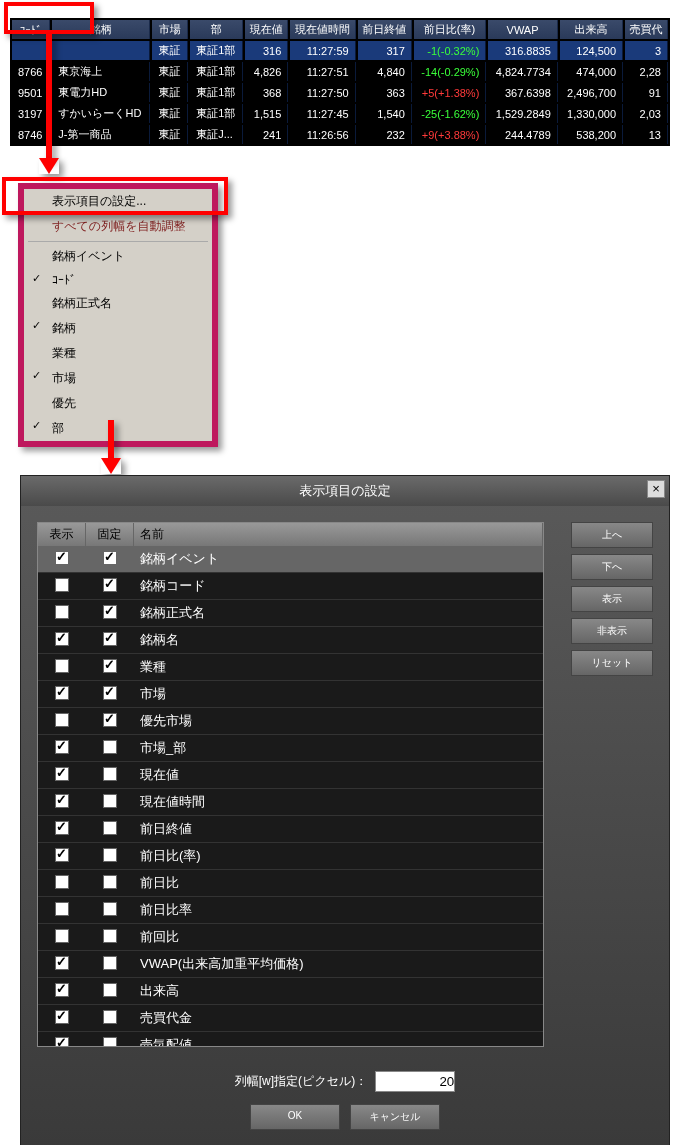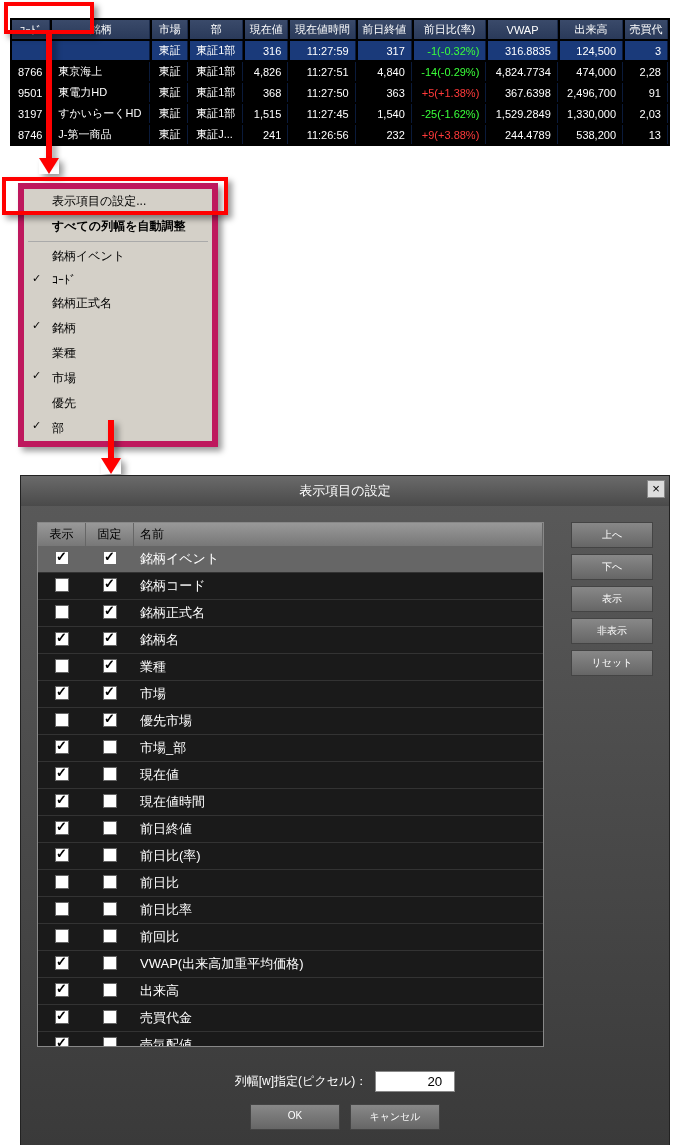--- a/index.html
+++ b/index.html
@@ -4,34 +4,34 @@
 <style>
 * { box-sizing: border-box; margin: 0; padding: 0; }
 body { font-family: "MS Gothic", "Meiryo", sans-serif; background: #fff; width: 676px; height: 1145px; position: relative; font-size: 12px; }
 
 
 .stock-table { position: absolute; top: 18px; left: 10px; width: 660px; background: #000; color: #fff; font-size: 11px; }
 .stock-table th { background: linear-gradient(#3a4a6a, #2a3a5a); color: #fff; padding: 2px 4px; border-right: 1px solid #1a2a4a; text-align: center; font-weight: normal; white-space: nowrap; }
 .stock-table td { padding: 2px 6px; border-right: 1px solid #0a1a3a; text-align: right; white-space: nowrap; }
 .stock-table tr.selected td { background: #1a3a7a; }
 .stock-table td.left { text-align: left; }
-.stock-table td.center { text-align: center; }
+.stock-table td.center { text-align: left; }
 .neg { color: #3aff3a; }
 .pos { color: #ff3a3a; }
 
 
 .redbox { position: absolute; border: 4px solid #ff0000; background: transparent; }
 .arrow-line { position: absolute; background: #ff0000; }
 .arrow-head { position: absolute; width: 0; height: 0; border-left: 10px solid transparent; border-right: 10px solid transparent; border-top: 16px solid #ff0000; }
 .shadow { box-shadow: 4px 4px 6px rgba(0,0,0,0.4); }
 
 
 .context-menu { position: absolute; top: 183px; left: 18px; width: 200px; background: #d4d0c8; border: 6px solid #be185d; }
 .context-menu .item { padding: 4px 8px 4px 28px; position: relative; cursor: default; font-size: 12px; }
-.context-menu .item.disabled { color: #000000; font-weight: bold; }
+.context-menu .item.disabled { color: #7f1d1d; }
 .context-menu .sep { height: 1px; background: #aaa; margin: 2px 4px; }
 .context-menu .check::before { content: "✓"; position: absolute; left: 8px; top: 3px; font-size: 11px; color: #000; }
 
 
 .dialog { position: absolute; top: 475px; left: 20px; width: 650px; background: linear-gradient(#5a5a5a, #3a3a3a); border: 1px solid #222; }
 .dialog-title { background: linear-gradient(#6a6a6a, #4a4a4a); color: #fff; padding: 6px; text-align: center; position: relative; font-size: 13px; }
 .dialog-close { position: absolute; right: 4px; top: 4px; width: 18px; height: 18px; background: #ddd; color: #000; text-align: center; line-height: 16px; font-size: 13px; cursor: pointer; border: 1px solid #888; }
 .dialog-body { padding: 16px; display: flex; gap: 27px; }
 .items-table { flex: 1; background: #000; border: 1px solid #888; }
 .items-header { display: flex; background: linear-gradient(#999, #777); color: #000; }
@@ -44,21 +44,21 @@
 .item-row > div { padding: 4px 6px; }
 .item-row .col-name { color: #fff; font-size: 13px; }
 .cb { width: 14px; height: 14px; background: #fff; border: 1px solid #666; display: inline-block; position: relative; cursor: pointer; }
 .cb.on::after { content: "✓"; position: absolute; top: -3px; left: 0px; color: #000; font-size: 13px; font-weight: bold; }
 
 .side-buttons { display: flex; flex-direction: column; gap: 6px; }
 .btn { background: linear-gradient(#888, #666); color: #fff; border: 1px solid #444; padding: 5px 0; width: 82px; text-align: center; cursor: pointer; font-size: 10px; }
 
 .dialog-footer { padding: 8px 16px 16px; color: #fff; text-align: center; }
 .dialog-footer .width-row { margin-bottom: 12px; display: flex; align-items: center; justify-content: center; gap: 8px; }
-.dialog-footer input { width: 80px; text-align: right; padding: 2px 12px; border: 1px solid #888; }
+.dialog-footer input { width: 80px; text-align: right; padding: 2px 0; border: 1px solid #888; }
 .footer-btns { display: flex; justify-content: center; gap: 10px; }
 .footer-btns .btn { width: 90px; }
 
 
 .items-scroll::-webkit-scrollbar { width: 16px; }
 .items-scroll::-webkit-scrollbar-track { background: #ccc; }
 .items-scroll::-webkit-scrollbar-thumb { background: #888; border: 1px solid #666; }
 </style>
 </head>
 <body>

